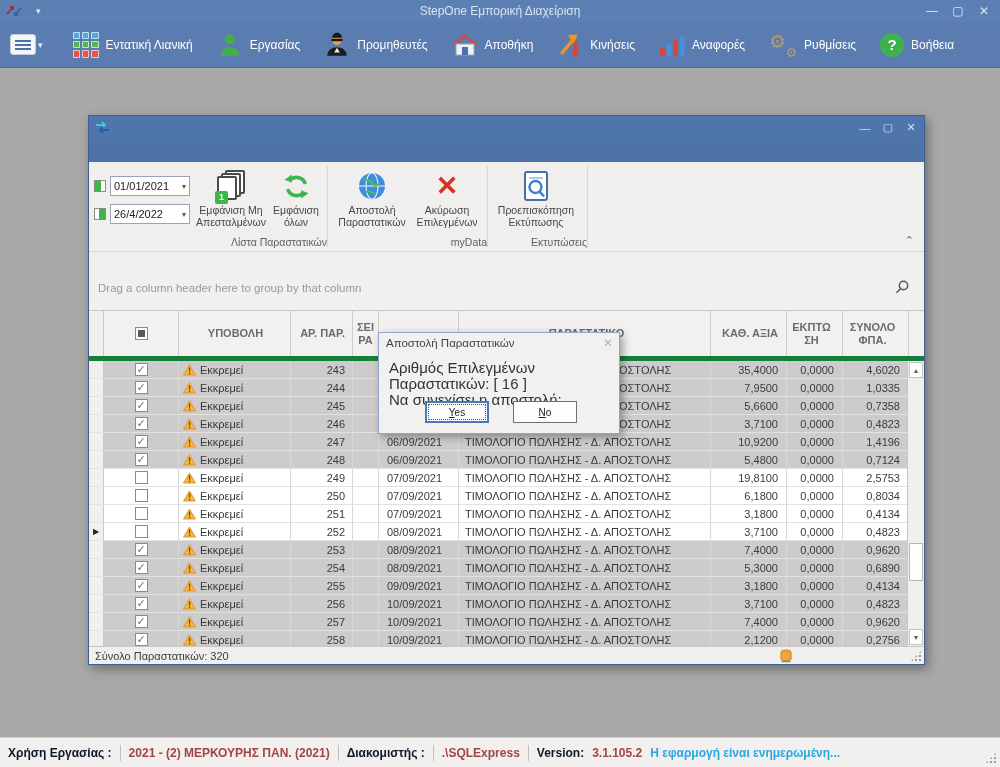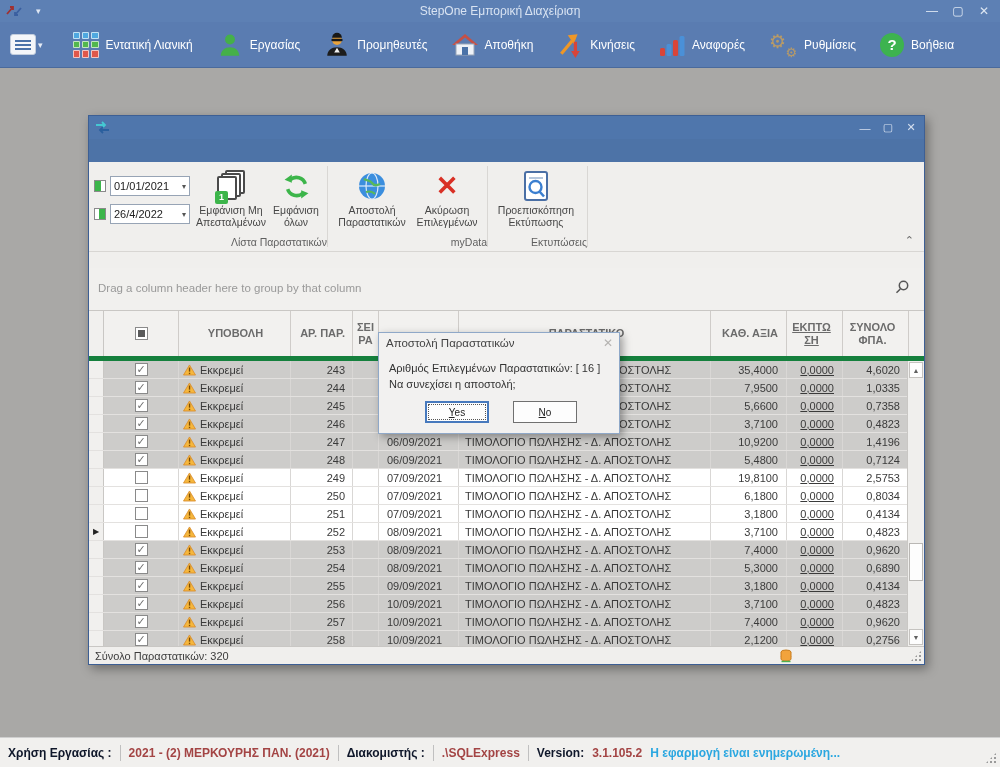--- a/index.html
+++ b/index.html
@@ -77,41 +77,41 @@
   .cell { border-right:1px solid #d9d7d5; font-size:11px; color:#3a3a3a; display:flex; align-items:center; overflow:hidden; white-space:nowrap; }
   .c-ind { width:15px; background:#f1f0ee !important; border-right:1px solid #c9c7c4; justify-content:center; }
   .ptr { color:#222; font-size:8px; }
   .c-chk { width:75px; justify-content:center; }
   .c-status { width:112px; padding-left:4px; gap:4px; }
   .c-num { width:62px; justify-content:flex-end; padding-right:7px; }
   .c-ser { width:26px; }
   .c-date { width:80px; padding-left:8px; }
   .c-doc { width:252px; padding-left:6px; }
   .c-net { width:76px; justify-content:flex-end; padding-right:8px; }
-  .c-disc { width:56px; justify-content:flex-end; padding-right:8px;text-decoration:underline; }
+  .c-disc { width:56px; justify-content:flex-end; padding-right:8px; }
   .c-vat { width:66px; justify-content:flex-end; padding-right:8px; }
   .cb { width:13px; height:13px; border:1px solid #8a8a8a; background:#fff; font-size:11px; line-height:11px; color:#6f6f6f; text-align:center; }
   .cb-ind { width:13px; height:13px; border:1px solid #8a8a8a; background:#fff; display:flex; align-items:center; justify-content:center; }
   .cb-ind b { width:7px; height:7px; background:#5a5a5a; }
   .warn { width:13px; height:12px; flex:none; }
 
   .vscroll { position:absolute; right:0; top:245px; width:17px; height:285px; background:#f0efed; border-left:1px solid #c9c7c4; }
   .vs-btn { position:absolute; left:1px; right:1px; height:16px; background:#fdfdfd; border:1px solid #c5c3c0; color:#606060; font-size:7px; display:flex; align-items:center; justify-content:center; }
   .vs-up { top:1px; } .vs-down { bottom:1px; }
   .vs-thumb { position:absolute; left:1px; right:1px; top:182px; height:38px; background:#fdfdfd; border:1px solid #b9b7b4; }
 
   .cw-status { position:absolute; left:0; bottom:0; width:100%; height:18px; background:#f0efed; border-top:1px solid #c9c7c4; font-size:11px; color:#3c3c3c; display:flex; align-items:center; padding-left:6px; }
   .db-ico { position:absolute; left:690px; top:2px; }
   .grip { position:absolute; right:2px; bottom:2px; width:12px; height:12px; background-image:radial-gradient(#9a9a9a 1px, transparent 1.3px); background-size:4px 4px; clip-path:polygon(100% 0, 100% 100%, 0 100%); }
 
   
   .dialog { position:absolute; left:378px; top:332px; width:242px; height:102px; background:#f2f1f0; border:1px solid #8fa8c8; box-shadow:3px 3px 8px rgba(0,0,0,.35); z-index:50; }
   .dlg-title { position:absolute; left:0; top:0; width:100%; height:20px; display:flex; align-items:center; padding:0 7px; font-size:11.5px; color:#444; }
   .dlg-close { position:absolute; right:6px; top:3px; color:#b5b3b1; font-size:12px; }
-  .dlg-body { position:absolute; left:10px; top:27px; right:8px; font-size:11px; color:#333; line-height:16px; }
+  .dlg-body { position:absolute; left:10px; top:27px; right:8px; font-size:15px; color:#333; line-height:16px; }
   .dlg-btn { position:absolute; top:68px; width:64px; height:22px; background:#fdfdfd; border:1px solid #707070; font-size:10px; color:#222; display:flex; align-items:center; justify-content:center; }
   .dlg-btn span { display:block; }
   .dlg-btn span::first-letter { text-decoration:underline; }
   .dlg-yes { left:46px; border:2px solid #4779bd; outline:1px dotted #555; outline-offset:-4px; }
   .dlg-no { left:134px; }
 
   
   .statusbar { position:absolute; left:0; bottom:0; width:1000px; height:30px; background:#f1f0ee; border-top:1px solid #cfcfcf; display:flex; align-items:center; gap:8px; padding:0 8px; font-size:12px; font-weight:bold; }
   .sb-sep { width:1px; height:16px; background:#c0c0c0; }
   .sb-label { color:#0f172a; }

